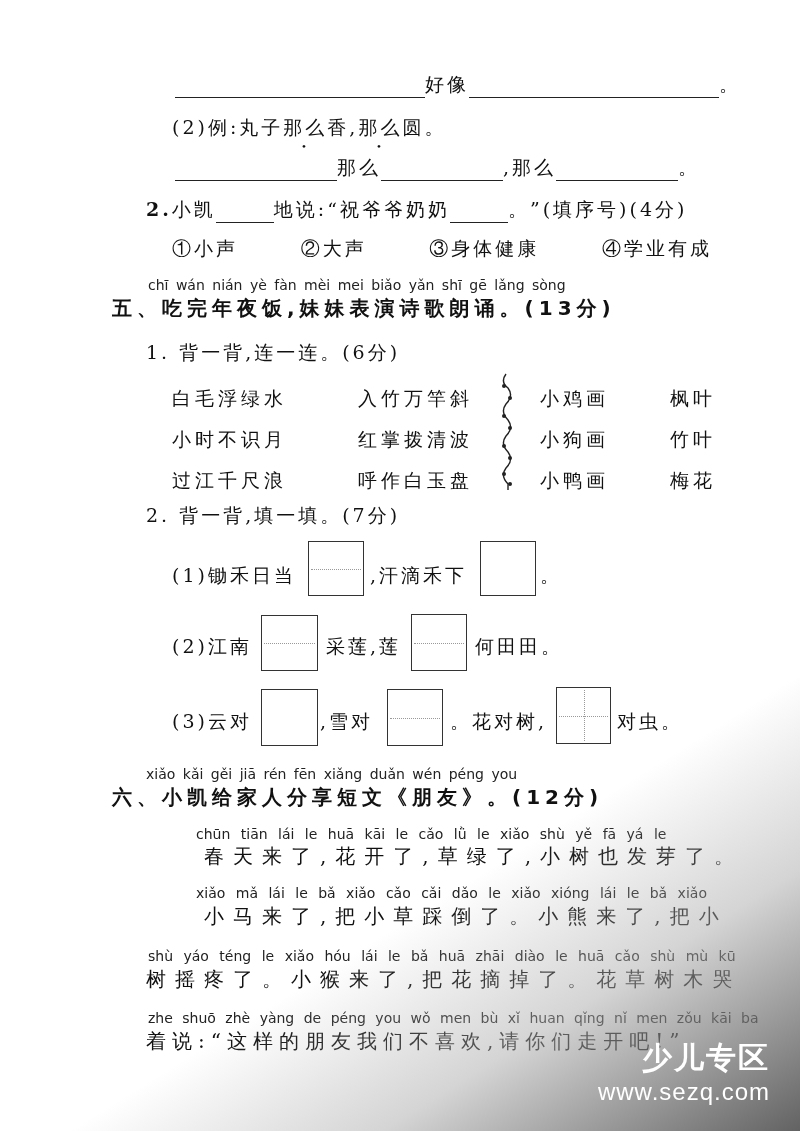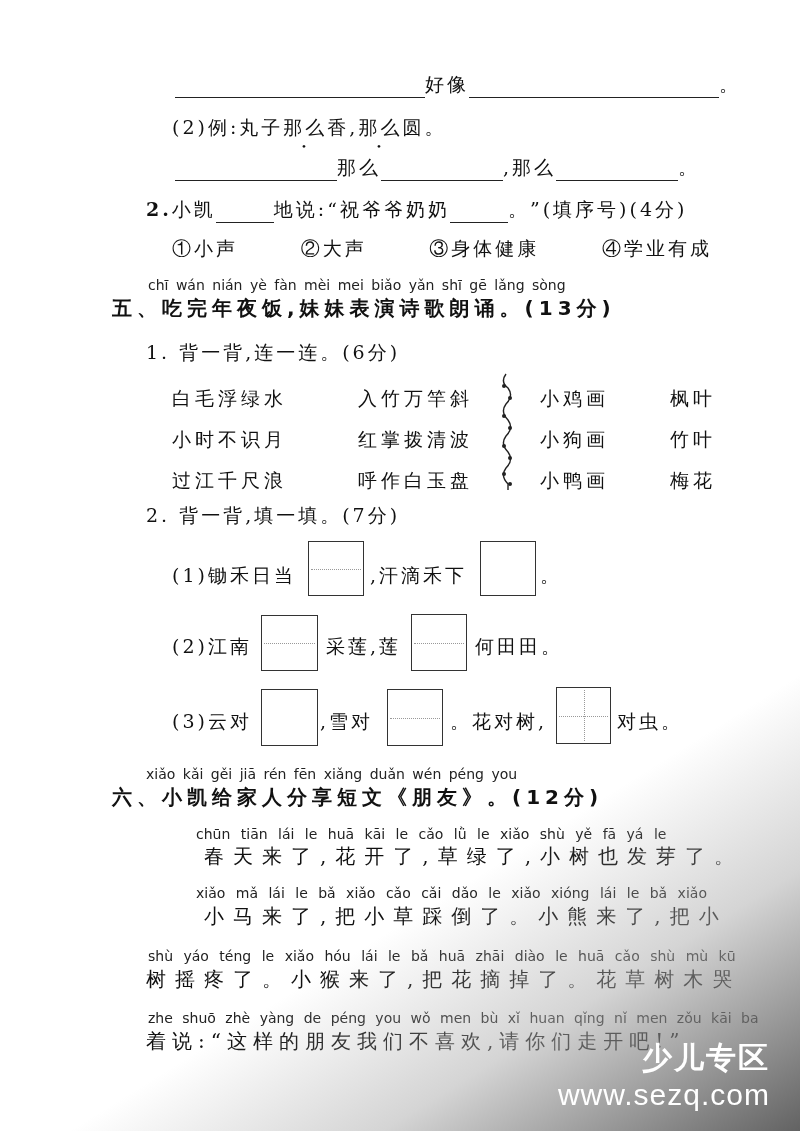--- a/index.html
+++ b/index.html
@@ -22,21 +22,21 @@
   .emph::after { content: "•"; position: absolute; left: 50%; transform: translateX(-50%); bottom: -14px; font-size: 10px; }
   .py { font-family: "DejaVu Sans", "Liberation Sans", sans-serif; font-size: 14px; color: #222; }
   .section { font-family: "DejaVu Sans", "Liberation Sans", sans-serif; font-weight: bold; font-size: 20px; letter-spacing: 5px; }
   .box {
     position: absolute; width: 54px; height: 54px; border: 1.5px solid #333; box-sizing: border-box; background: #fff;
   }
   .box .h { position: absolute; left: 2px; right: 2px; top: 50%; border-top: 1px dotted #999; }
   .box .v { position: absolute; top: 2px; bottom: 2px; left: 50%; border-left: 1px dotted #999; }
   .story { font-size: 20px; letter-spacing: 9px; }
   .wm1 { position: absolute; right: 30px; top: 1038px; font-family: "DejaVu Sans", sans-serif; font-weight: bold; font-size: 30px; color: #fff; letter-spacing: 2px; }
-  .wm2 { position: absolute; right: 30px; top: 1078px; font-family: "Liberation Sans", "DejaVu Sans", sans-serif; font-size: 30px; color: #fff; letter-spacing: 1px; }
+  .wm2 { position: absolute; right: 30px; top: 1078px; font-family: "Liberation Sans", "DejaVu Sans", sans-serif; font-size: 24px; color: #fff; letter-spacing: 1px; }
 </style>
 </head>
 <body>
 
 <div class="page">
 
   <div class="abs t" style="left:175px; top:72px;">
     <span class="blank" style="width:250px;"></span><span>好像</span><span class="blank" style="width:250px;"></span><span>。</span>
   </div>
 

